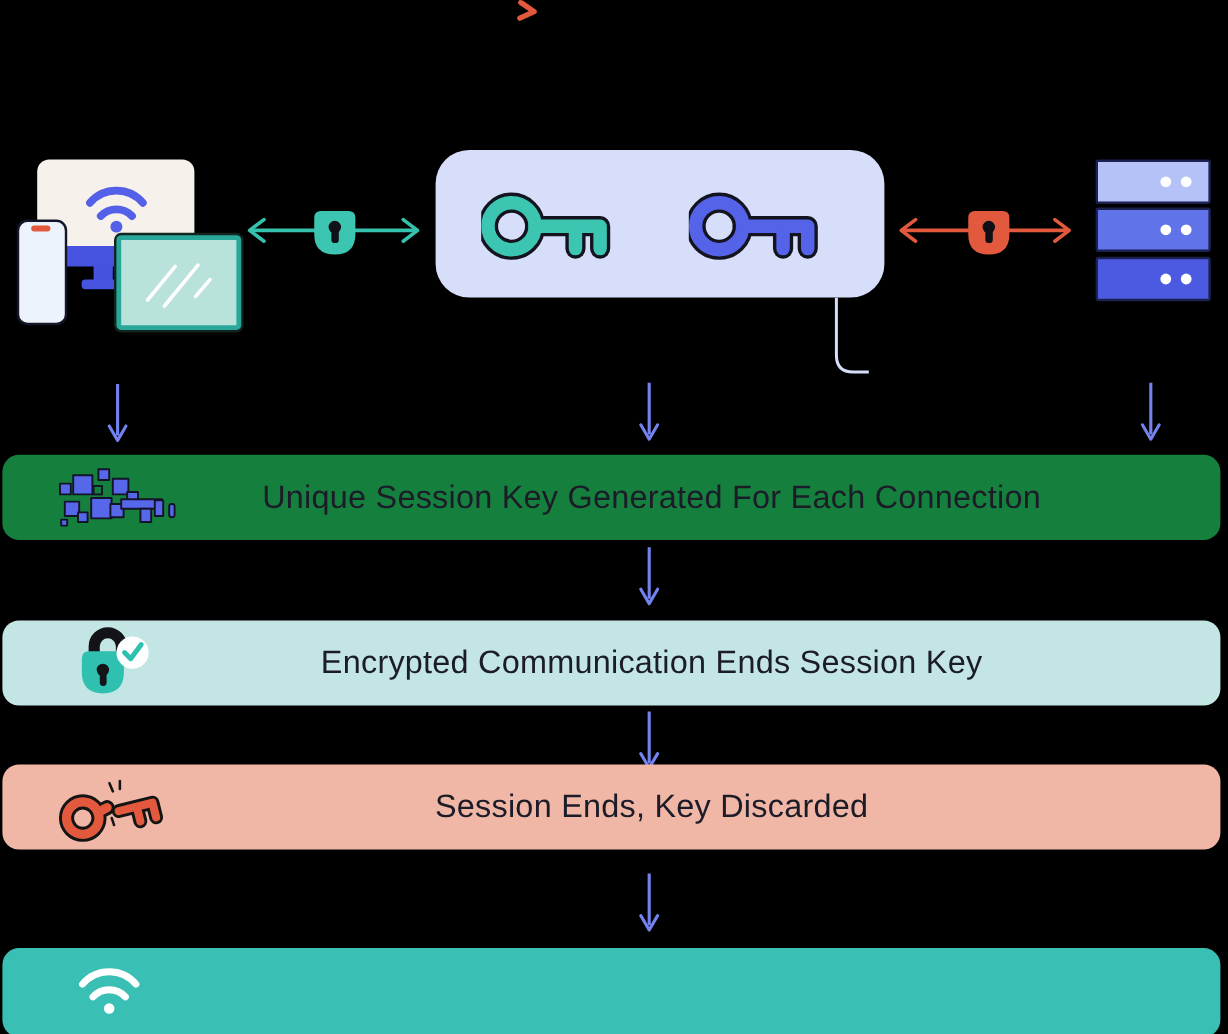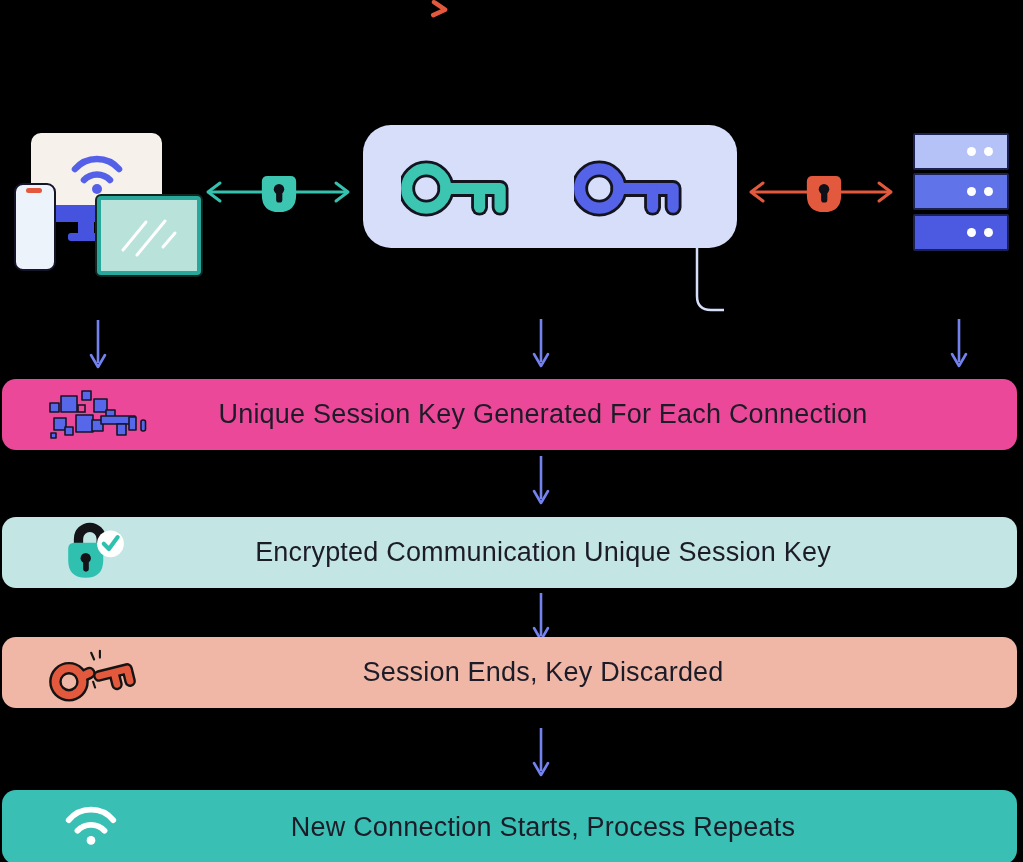--- a/index.html
+++ b/index.html
@@ -10,21 +10,21 @@
   .abs{position:absolute;}
   
   .banner{
     position:absolute;left:2px;width:1015px;height:71px;border-radius:14px;
     display:flex;align-items:center;
   }
   .banner .banner-label{
     position:absolute;left:67px;right:0;text-align:center;
     font-size:27px;font-weight:400;color:#1c1c28;letter-spacing:.2px;
   }
-  .banner-1{top:379px;background:#ec4899;}
+  .banner-1{top:379px;background:#15803d;}
   .banner-2{top:517px;background:#c3e6e4;}
   .banner-3{top:637px;background:#f0b7a6;}
   .banner-4{top:790px;height:74px;background:#3abfb4;}
   
   .monitor-body{left:31px;top:133px;width:131px;height:74px;background:#f6f1ea;border-radius:10px 10px 2px 2px;z-index:1;}
   .monitor-bottom{left:31px;top:205px;width:131px;height:17px;background:#4553de;border-radius:0 0 5px 5px;z-index:1;}
   .monitor-pedestal{left:78px;top:221px;width:16px;height:13px;background:#4553de;z-index:1;}
   .monitor-base{left:68px;top:233px;width:34px;height:8px;background:#4553de;border-radius:3px;z-index:1;}
   .phone{left:14px;top:183px;width:38px;height:84px;background:#edf3fb;border:2px solid #15152a;border-radius:9px;z-index:3;}
   .phone-notch{left:10px;top:3px;width:16px;height:5px;background:#e2593d;border-radius:3px;position:absolute;}
@@ -184,21 +184,21 @@
 
   <div class="banner banner-2">
     <svg class="abs" style="left:60px;top:2px" width="66" height="64" viewBox="0 0 64 62">
       <path d="M16 29 V19 a11 11 0 0 1 22 0 v6" fill="none" stroke="#131318" stroke-width="9" stroke-linecap="round"></path>
       <path d="M6 29 q0-6 6-6 h22 q6 0 6 6 v11 q0 17-17 17 q-17 0-17-17 z" fill="#2fc0b0"></path>
       <circle cx="23" cy="38" r="5" fill="#131318"></circle>
       <rect x="20.5" y="40" width="5.5" height="11" rx="2.7" fill="#131318"></rect>
       <circle cx="47" cy="24" r="13" fill="#ffffff"></circle>
       <path d="M40.5 24 L45.5 29 L54 17.5" fill="none" stroke="#2fc0b0" stroke-width="4" stroke-linecap="round" stroke-linejoin="round"></path>
     </svg>
-    <div class="banner-label">Encrypted Communication Unique Session Key</div>
+    <div class="banner-label">Encrypted Communication Ends Session Key</div>
   </div>
 
   <div class="banner banner-3">
     <svg class="abs" style="left:46px;top:8px" width="98" height="58" viewBox="0 0 100 60">
       <g stroke="#141414" fill="none" stroke-linecap="round" stroke-linejoin="round">
         <circle cx="21" cy="38" r="14" stroke-width="13"></circle>
         <path d="M34 33 L42 29" stroke-width="13"></path>
         <g transform="rotate(-14 52 32)">
           <path d="M52 32 H82 V45" stroke-width="12"></path>
           <path d="M68 34 V45" stroke-width="12"></path>
@@ -220,16 +220,15 @@
     </svg>
     <div class="banner-label">Session Ends, Key Discarded</div>
   </div>
 
   <div class="banner banner-4">
     <svg class="abs" style="left:60px;top:9px" width="58" height="48" viewBox="0 0 60 48">
       <path d="M7 21 A30 30 0 0 1 53 21" fill="none" stroke="#ffffff" stroke-width="6" stroke-linecap="round"></path>
       <path d="M16 32 A19 19 0 0 1 44 32" fill="none" stroke="#ffffff" stroke-width="6" stroke-linecap="round"></path>
       <circle cx="30" cy="42" r="4.5" fill="#ffffff"></circle>
     </svg>
-    <div class="banner-label">New Connection Starts, Process Repeats</div>
   </div>
 
 </div>
 
 </body></html>

